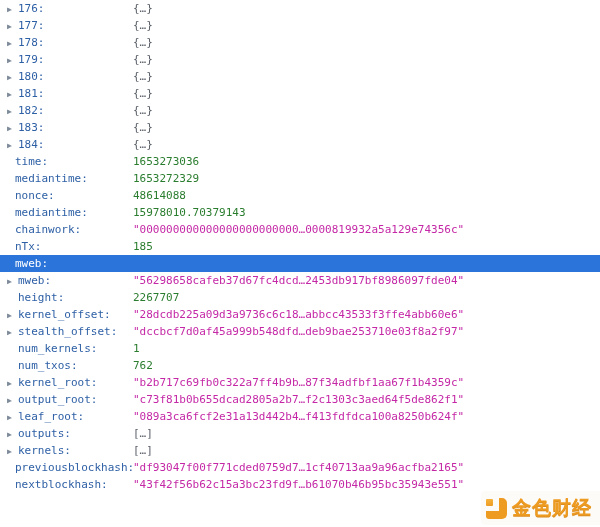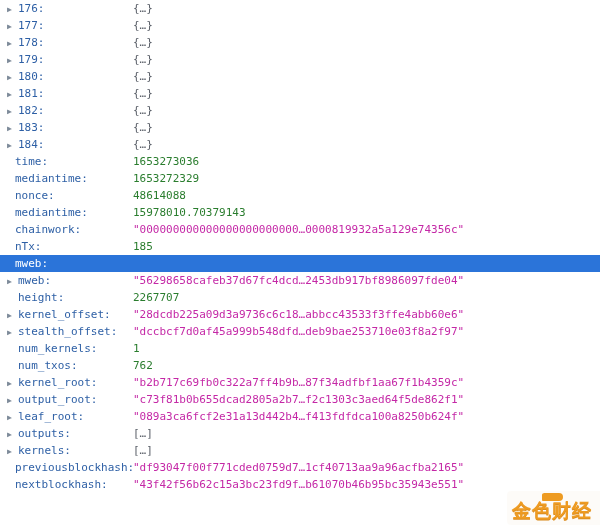--- a/index.html
+++ b/index.html
@@ -19,21 +19,21 @@
   .row .value{position:absolute;left:133px;}
   .value.number{color:var(--number-green,#2a7d2e);}
   .value.string{color:var(--string-magenta,#c428a6);}
   .value.object{color:var(--preview-gray,#5b6069);}
   .row.selected{background:var(--selection-blue,#2b74d9);}
   .row.selected .key{color:#fff;}
 
   .watermark{
     position:absolute;right:0;bottom:2px;height:30px;
     display:flex;align-items:center;gap:5px;padding:2px 8px 2px 5px;
-    background:rgba(252,250,246,0.82);border-radius:4px 0 0 4px;flex-direction:column;
+    background:rgba(252,250,246,0.82);border-radius:4px 0 0 4px;
   }
   .wm-logo{position:relative;width:21px;height:21px;display:inline-block;}
   .wm-logo .sq{
     position:absolute;left:0;top:1px;width:7px;height:7px;border-radius:1px;
     background:linear-gradient(180deg,#f6b33c,var(--brand-orange,#ee9b22));
   }
   .wm-logo .lshape{
     position:absolute;left:0;top:0;right:0;bottom:0;
     border-right:8px solid var(--brand-orange,#ee9b22);
     border-bottom:8px solid var(--brand-orange,#ee9b22);

